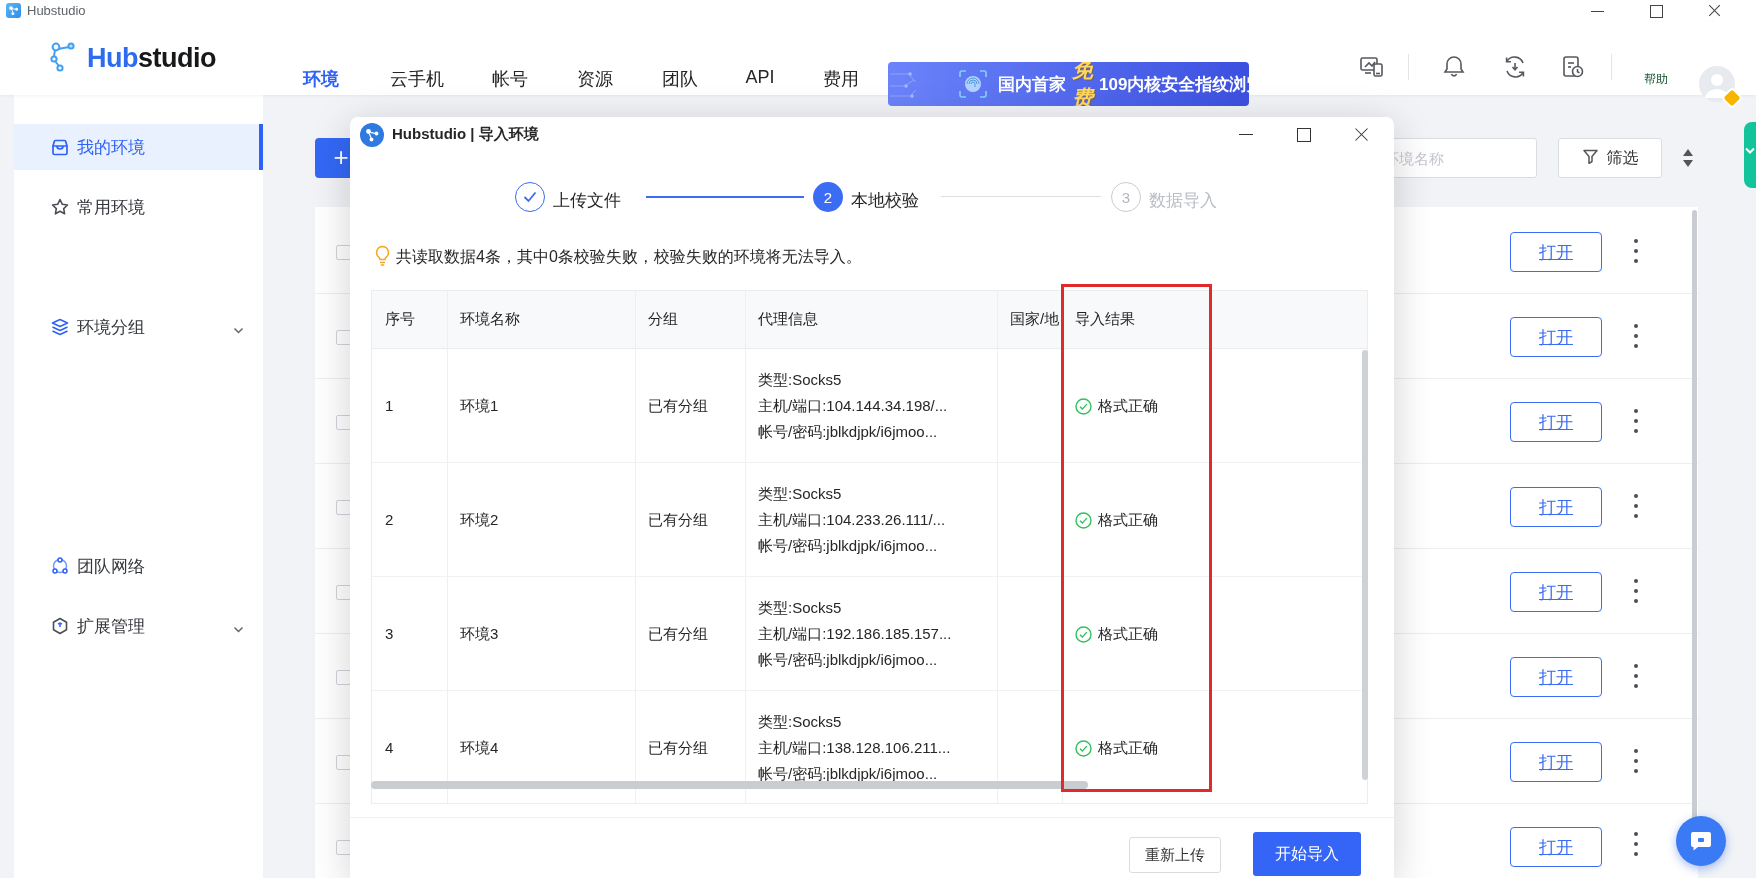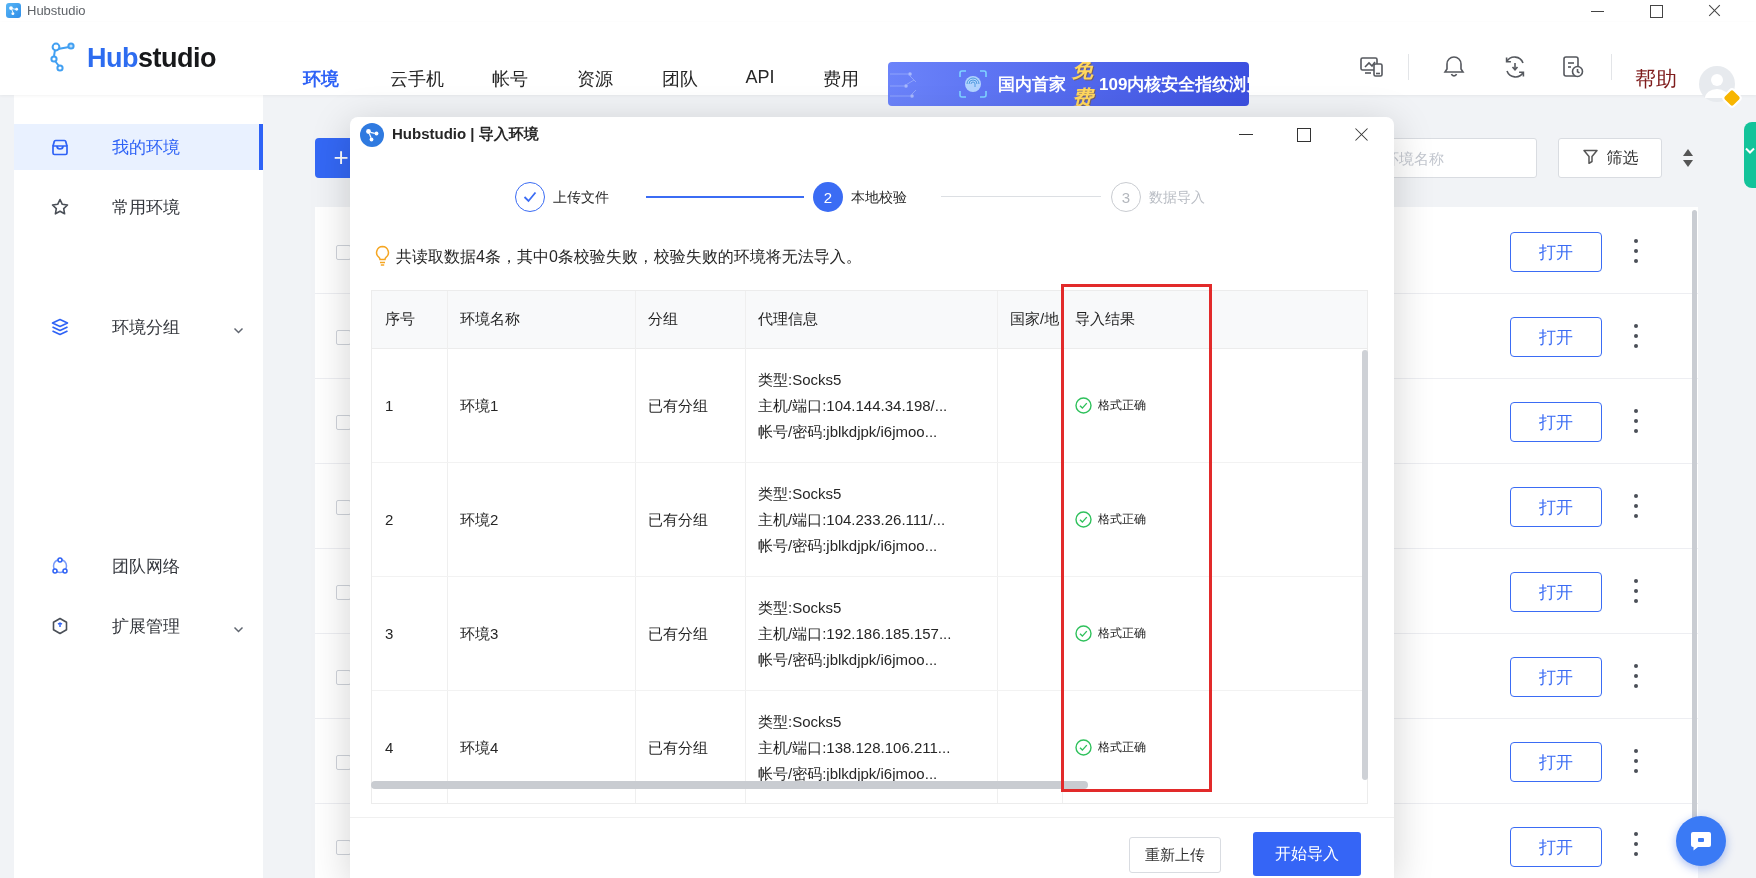--- a/index.html
+++ b/index.html
@@ -24,28 +24,28 @@
   .brand-text{font-size:27px;font-weight:bold;letter-spacing:-.5px;margin-left:7px;}
   .brand-text .hub{color:#2d6cf0;} .brand-text .studio{color:#17181a;}
   .nav-item{position:absolute;top:45px;transform:translateX(-50%);font-size:18px;color:#262626;cursor:pointer;white-space:nowrap;}
   .nav-item.active{color:#2e62f6;font-weight:700;}
   .banner{position:absolute;left:888px;top:40px;width:361px;height:44px;border-radius:4px;cursor:pointer;
     background:linear-gradient(90deg,#6b83fa,#3c50e0);display:flex;align-items:center;overflow:hidden;}
   .banner-text{color:#fff;font-size:17px;font-weight:bold;white-space:nowrap;}
   .banner-free{color:#ffd75e;font-size:21px;font-weight:bold;font-style:italic;margin:0 6px;text-shadow:1px 1px 0 rgba(140,90,0,.55);}
   .hicon{position:absolute;top:45px;width:26px;height:26px;transform:translate(-50%,-50%);cursor:pointer;}
   .hdr-divider{position:absolute;top:45px;height:26px;transform:translateY(-50%);border-left:1px solid #e3e5e8;}
-  .help{position:absolute;left:1656px;top:57px;transform:translate(-50%,-50%);font-size:21px;color:#7f1d1d;cursor:pointer;}
+  .help{position:absolute;left:1656px;top:57px;transform:translate(-50%,-50%);font-size:12px;color:#14532d;cursor:pointer;}
   .avatar{position:absolute;left:1699px;top:44px;width:36px;height:36px;border-radius:50%;background:#e7eaee;cursor:pointer;}
   .avatar-badge{position:absolute;left:1726px;top:70px;width:12px;height:12px;background:#f7b500;transform:rotate(45deg);border-radius:2px;box-shadow:0 0 0 2px #fff;}
 
   
   .sidebar{position:absolute;left:14px;top:95px;width:249px;height:783px;background:#fff;}
   .side-item{position:absolute;left:0;width:249px;height:46px;cursor:pointer;}
-  .side-item .lbl{position:absolute;left:63px;top:12px;font-size:17px;color:#33363c;margin-left:35px;}
+  .side-item .lbl{position:absolute;left:63px;top:12px;font-size:17px;color:#33363c;}
   .side-item.active{background:#e9f1ff;}
   .side-item.active .lbl{color:#2e62f6;}
   .side-item.active::after{content:"";position:absolute;right:0;top:0;width:4px;height:46px;background:#2e62f6;}
   .side-ico{position:absolute;left:36px;top:13px;width:20px;height:20px;}
   .side-chev{position:absolute;left:219px;top:18px;width:11px;height:11px;}
 
   
   .toolbar-add{position:absolute;left:315px;top:138px;width:52px;height:40px;border-radius:4px;background:#3468f5;color:#fff;
     font-size:26px;line-height:38px;text-align:center;cursor:pointer;z-index:1;}
   .search-box{position:absolute;left:1371px;top:138px;width:166px;height:40px;border:1px solid #d9dce1;border-radius:3px;background:#fff;
@@ -55,21 +55,21 @@
     display:flex;align-items:center;justify-content:center;gap:8px;font-size:16px;color:#333;cursor:pointer;z-index:1;}
   .sortctl{position:absolute;left:1682px;top:148px;width:12px;height:20px;cursor:pointer;z-index:1;}
   .sortctl .up{position:absolute;left:1px;top:1px;border-left:5px solid transparent;border-right:5px solid transparent;border-bottom:7px solid #555;}
   .sortctl .dn{position:absolute;left:1px;bottom:1px;border-left:5px solid transparent;border-right:5px solid transparent;border-top:7px solid #555;}
 
   .list-card{position:absolute;left:315px;top:207px;width:1383px;height:671px;background:#fff;}
   .row-sep{position:absolute;left:0;width:1383px;border-top:1px solid #edeef2;}
   .row-chk{position:absolute;left:21px;width:15px;height:15px;border:1px solid #cfd3da;border-radius:2px;background:#fff;cursor:pointer;}
   .row-frag{position:absolute;left:81px;font-size:14px;color:#8a8f99;}
   .open-btn{position:absolute;left:1195px;width:92px;height:40px;border:1px solid #3b6cf4;border-radius:4px;background:#fff;
-    color:#3b6cf4;font-size:17px;display:flex;align-items:center;justify-content:center;cursor:pointer;}
+    color:#3b6cf4;font-size:17px;display:flex;align-items:center;justify-content:center;cursor:pointer;text-decoration:underline;}
   .dots{position:absolute;left:1318px;width:6px;height:26px;cursor:pointer;}
   .dots i{position:absolute;left:1px;width:4px;height:4px;border-radius:50%;background:#4a4f57;}
   .dots i:nth-child(1){top:0}.dots i:nth-child(2){top:10px}.dots i:nth-child(3){top:20px}
   .main-vscroll{position:absolute;left:1692px;top:210px;width:5px;height:655px;border-radius:3px;background:#c9ccd2;cursor:pointer;z-index:2;}
 
   .green-tab{position:absolute;left:1744px;top:122px;width:12px;height:66px;background:#13c39a;border-radius:8px 0 0 8px;cursor:pointer;z-index:60;}
   .green-tab svg{position:absolute;left:0px;top:24px;}
   .chat-fab{position:absolute;left:1676px;top:816px;width:50px;height:50px;border-radius:50%;background:#3a7af5;
     box-shadow:0 3px 10px rgba(40,90,220,.4);display:flex;align-items:center;justify-content:center;cursor:pointer;z-index:70;}
 
@@ -82,38 +82,38 @@
   .dw-min{left:881px}.dw-max{left:938px}.dw-close{left:996px}
   .dw-min::after{content:"";position:absolute;left:8px;top:9px;width:14px;border-top:1px solid #333;}
   .dw-max::after{content:"";position:absolute;left:9px;top:3px;width:12px;height:12px;border:1px solid #333;}
   .dw-close::before,.dw-close::after{content:"";position:absolute;left:7px;top:9px;width:17px;border-top:1.5px solid #333;}
   .dw-close::before{transform:rotate(45deg);} .dw-close::after{transform:rotate(-45deg);}
 
   .step-circle{position:absolute;top:65px;width:30px;height:30px;border-radius:50%;display:flex;align-items:center;justify-content:center;font-size:15px;}
   .sc-done{left:165px;border:1.5px solid #3b6cf4;background:#fff;}
   .sc-active{left:463px;background:#3b6cf4;color:#fff;}
   .sc-pending{left:761px;border:1.5px solid #c9ccd1;background:#fff;color:#b3b7bd;}
-  .step-label{position:absolute;top:72px;font-size:14px;color:#262626;}
+  .step-label{position:absolute;top:72px;font-size:17px;color:#262626;}
   .sl-1{left:203px}.sl-2{left:501px}.sl-3{left:799px;color:#b9bdc4;}
   .step-line{position:absolute;top:79px;height:0;}
   .line-blue{left:296px;width:158px;border-top:2px solid #3b6cf4;}
   .line-gray{left:591px;width:160px;border-top:1px solid #dcdfe3;}
 
   .dlg-summary{position:absolute;left:46px;top:130px;font-size:16px;color:#262626;}
   .bulb{position:absolute;left:24px;top:128px;width:17px;height:22px;}
 
   .dlg-table{position:absolute;left:21px;top:173px;width:997px;height:514px;border:1px solid #ececec;background:#fff;}
   .dlg-thead{position:absolute;left:0;top:0;width:995px;height:58px;background:#f8f9fa;border-bottom:1px solid #ececec;}
   .th{position:absolute;top:19px;font-size:15px;color:#1f1f1f;white-space:nowrap;}
   .colline{position:absolute;top:0;height:512px;border-left:1px solid #efefef;}
   .dlg-row{position:absolute;left:0;width:995px;height:114px;border-bottom:1px solid #f2f2f2;}
   .td{position:absolute;font-size:15px;color:#262626;white-space:nowrap;}
   .td-mid{top:48px;}
   .proxy{position:absolute;left:386px;top:18px;line-height:26px;font-size:15px;color:#262626;}
-  .result{position:absolute;left:703px;top:48px;display:flex;align-items:center;gap:6px;font-size:12px;color:#262626;}
+  .result{position:absolute;left:703px;top:48px;display:flex;align-items:center;gap:6px;font-size:15px;color:#262626;}
   .dlg-hscroll{position:absolute;left:21px;top:664px;width:717px;height:8px;border-radius:4px;background:#c9ccd1;cursor:pointer;}
   .dlg-vscroll{position:absolute;left:1012px;top:233px;width:6px;height:430px;border-radius:3px;background:#ced1d6;cursor:pointer;}
   .red-box{position:absolute;left:711px;top:167px;width:151px;height:508px;border:3px solid #e22a2a;z-index:5;}
 
   .dlg-footline{position:absolute;left:0;top:700px;width:1044px;border-top:1px solid #f0f0f0;}
   .btn-reupload{position:absolute;left:779px;top:720px;width:92px;height:36px;background:#fff;border:1px solid #d9dce1;border-radius:3px;
     font-size:15px;color:#333;display:flex;align-items:center;justify-content:center;cursor:pointer;}
   .btn-start{position:absolute;left:903px;top:715px;width:108px;height:44px;background:#3565f6;border:none;border-radius:3px;
     font-size:16px;color:#fff;display:flex;align-items:center;justify-content:center;cursor:pointer;}
 </style>

